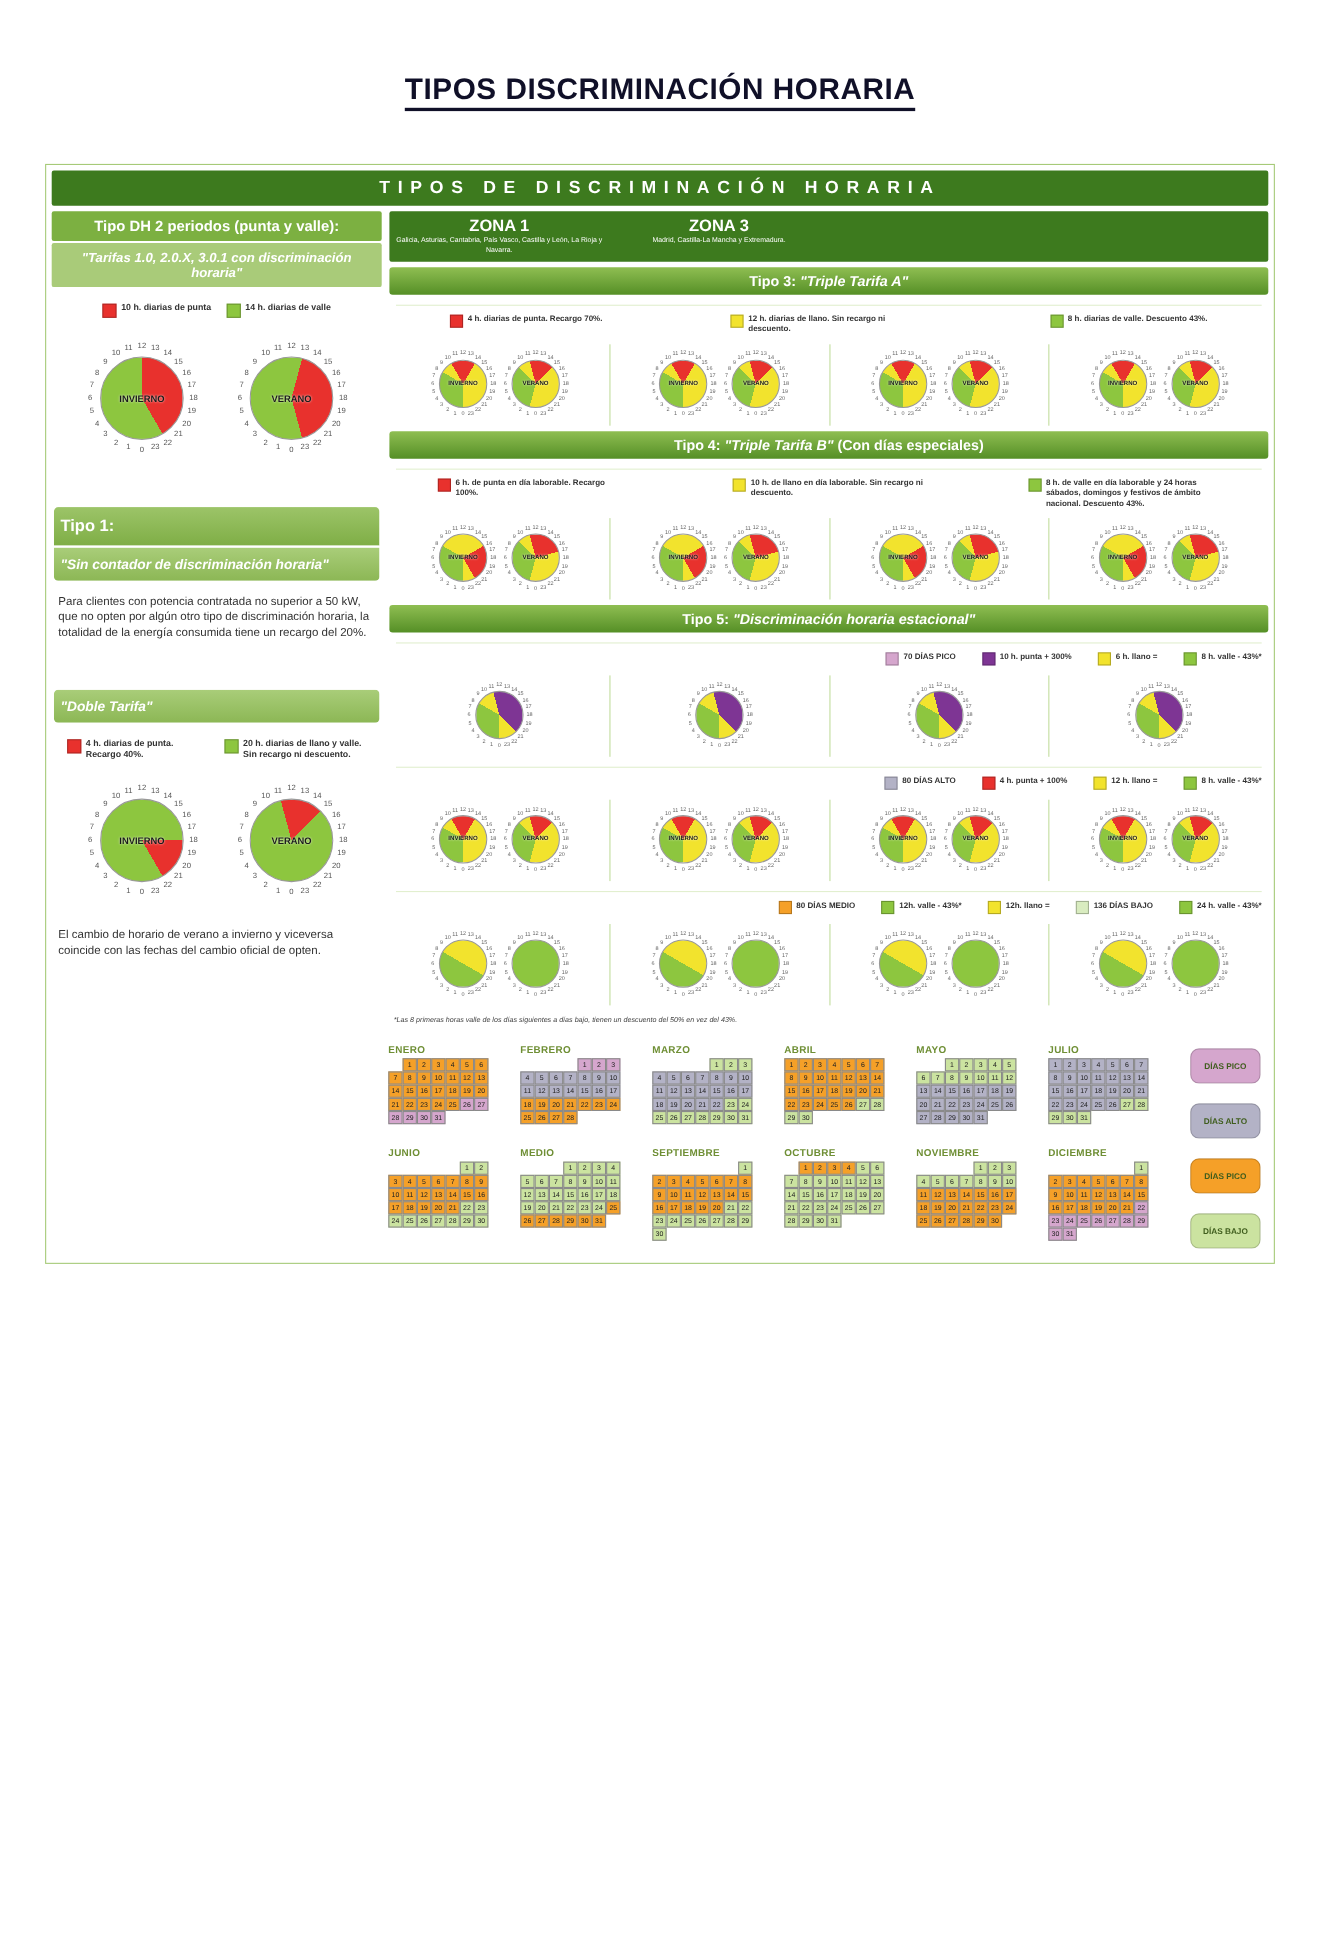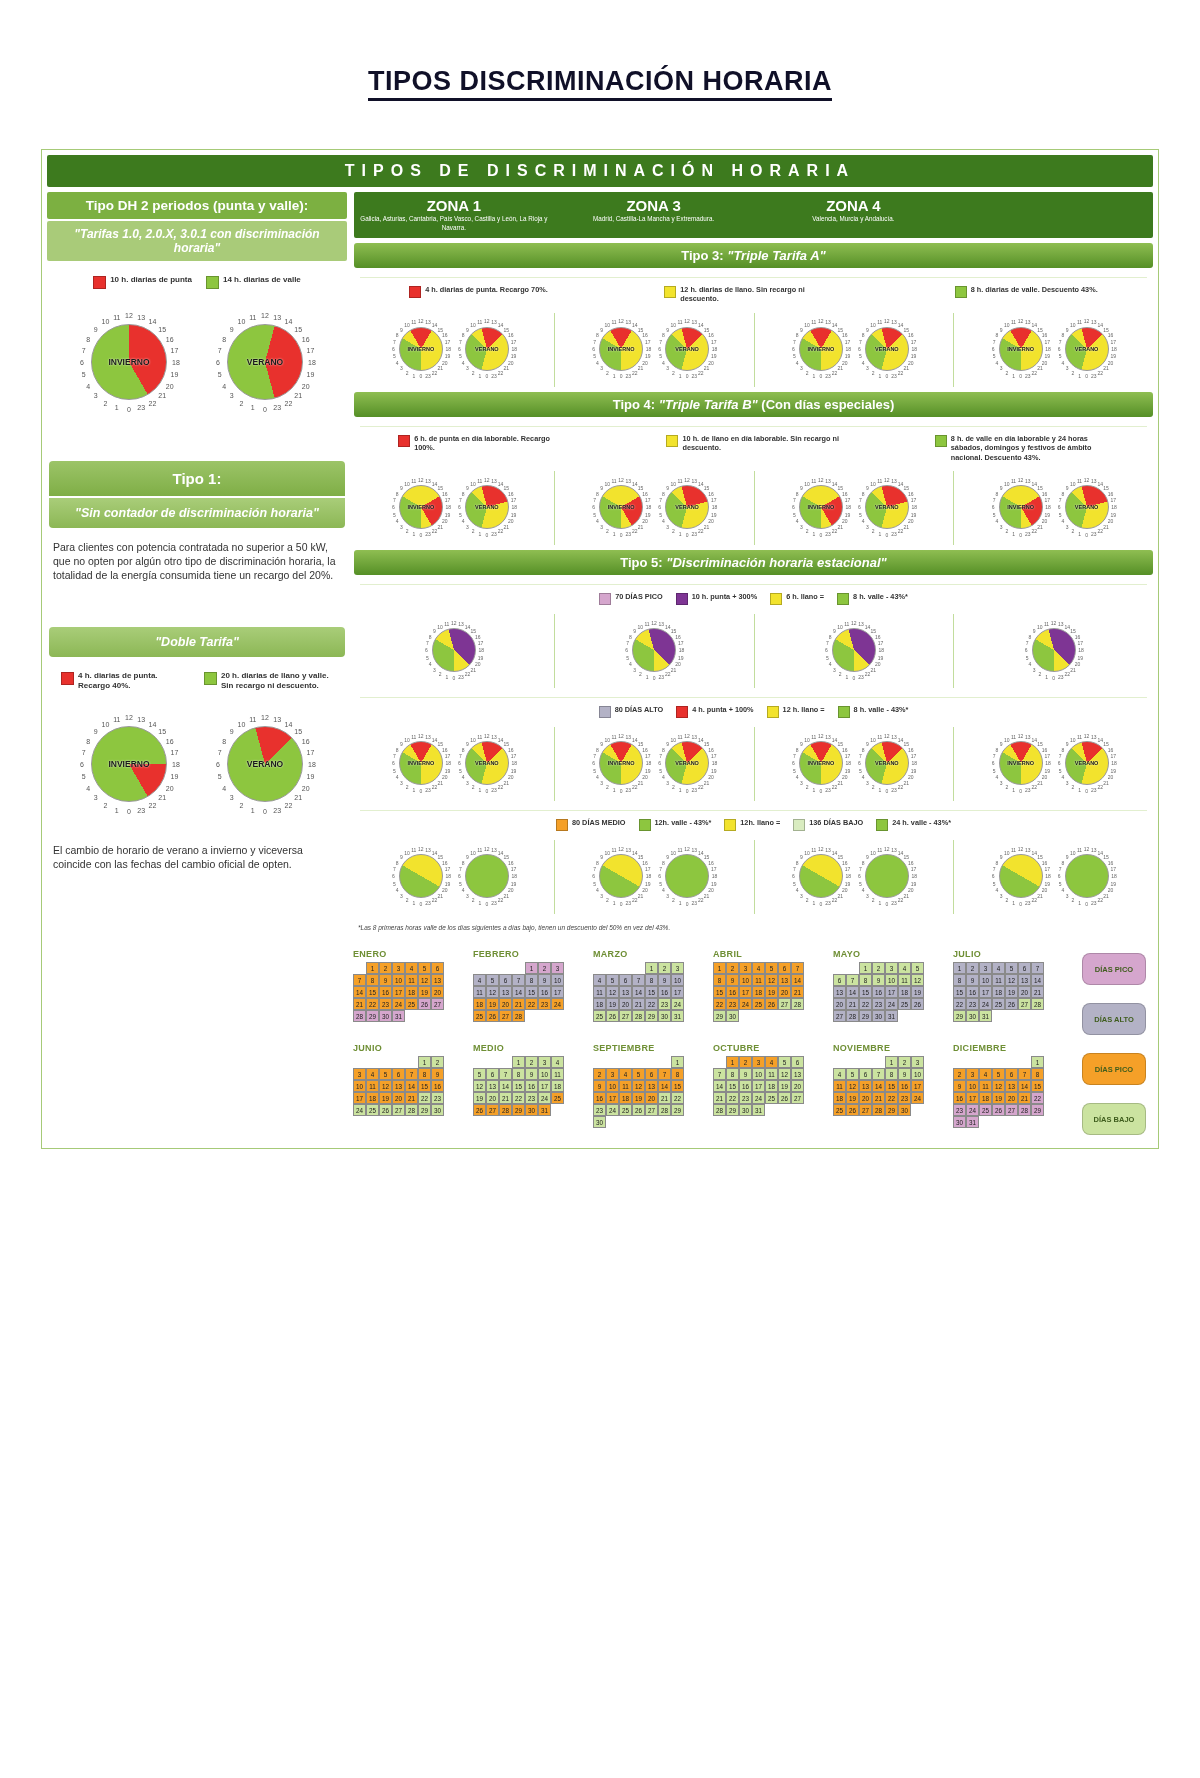--- a/index.html
+++ b/index.html
@@ -21,34 +21,34 @@
   .lg-txt{font-size:8px;font-weight:bold;color:#333;line-height:1.3;max-width:112px;}
   .clock-row{display:flex;justify-content:center;gap:26px;margin:18px 0 24px;}
   .clock{position:relative;width:64px;height:64px;flex:none;}
   .clock .pie{position:absolute;left:10px;top:10px;width:44px;height:44px;border-radius:50%;border:1px solid #999;box-sizing:border-box;}
   .clock .tick{position:absolute;font-size:5px;color:#666;transform:translate(-50%,-50%);}
   .clock .clabel{position:absolute;left:50%;top:50%;transform:translate(-50%,-50%);font-size:5.5px;font-weight:bold;color:#1a1a1a;text-shadow:0 0 2px rgba(255,255,255,.85);white-space:nowrap;}
   .clock-lg{width:110px;height:110px;}
   .clock-lg .pie{left:17px;top:17px;width:76px;height:76px;}
   .clock-lg .tick{font-size:7px;color:#555;}
   .clock-lg .clabel{font-size:8.5px;}
-  .panel{margin:44px 2px 12px;border-radius:4px;overflow:hidden;text-align:center;color:#fff;}
+  .panel{margin:44px 2px 12px;border-radius:4px;overflow:hidden;color:#fff;}
   .panel .panel-title{background:linear-gradient(180deg,#9cc468,#7fae46);font-weight:bold;font-size:15px;padding:9px 6px;border-bottom:2px solid #fff;}
   .panel .panel-sub{background:linear-gradient(180deg,#a9cd79,#8cb755);font-style:italic;font-weight:bold;font-size:12.5px;padding:8px 6px;}
   .body-text{font-size:10.5px;color:#333;margin:8px 6px 0;line-height:1.35;}
   .zones-row{display:grid;grid-template-columns:repeat(4,1fr);background:#3d7a1e;color:#fff;text-align:center;border-radius:2px;}
   .zone-cell{padding:5px 3px 6px;}
   .zone-name{font-weight:bold;font-size:15px;}
   .zone-regions{font-size:6.3px;line-height:1.35;margin-top:1px;}
   .sec-bar{background:linear-gradient(180deg,#8fbe52,#558f26);color:#fff;text-align:center;font-size:13px;font-weight:bold;padding:5px 0;margin-top:5px;border-radius:3px;}
   .sec-bar em{font-style:italic;}
   .sec-legend{margin:9px 6px;gap:18px;justify-content:space-around;border-top:1px solid #e2efcf;padding-top:7px;}
   .sec-legend .lg-txt{font-size:7.3px;max-width:158px;}
   .sec-legend .sw{width:10px;height:10px;}
-  .sec-legend.center{justify-content:center;gap:13px;}
+  .sec-legend.center{justify-content:flex-end;gap:24px;}
   .zone-clocks{display:grid;grid-template-columns:repeat(4,1fr);}
   .zc-cell{display:flex;justify-content:center;gap:2px;padding:4px 0 6px;border-left:1px solid #c2dd9d;}
   .zc-cell:first-child{border-left:none;}
   .footnote{font-size:6.5px;font-style:italic;color:#444;margin:10px 4px 4px;}
   .cal-wrap{display:flex;gap:12px;margin:14px 2px 8px 306px;}
   .months{display:grid;grid-template-columns:repeat(6,1fr);gap:14px 8px;flex:1;}
   .month-name{font-size:9px;font-weight:bold;color:#6f8f35;margin-bottom:3px;letter-spacing:.3px;}
   .mgrid{display:grid;grid-template-columns:repeat(7,13px);}
   .mcell{box-sizing:border-box;width:13px;height:12px;font-size:6.3px;line-height:11px;text-align:center;color:#222;border:0.5px solid #8a8a8a;}
   .mcell.empty{border:none;background:transparent;}
@@ -222,24 +222,20 @@
 
       <div class="right">
         <div class="zones-row">
             <div class="zone-cell">
               <div class="zone-name">ZONA 1</div>
               <div class="zone-regions">Galicia, Asturias, Cantabria, País Vasco, Castilla y León, La Rioja y Navarra.</div>
             </div>
             <div class="zone-cell">
               <div class="zone-name">ZONA 3</div>
               <div class="zone-regions">Madrid, Castilla-La Mancha y Extremadura.</div>
-            </div>
-            <div class="zone-cell">
-              <div class="zone-name">ZONA 4</div>
-              <div class="zone-regions">Valencia, Murcia y Andalucía.</div>
             </div>
           </div>
 
         <div class="sec-bar"><span>Tipo 3:</span> <em>"Triple Tarifa A"</em><span></span></div>
         <div class="legend sec-legend">
             <div class="lg-item">
               <span class="sw" style="background: rgb(232, 49, 45);"></span>
               <span class="lg-txt">4 h. diarias de punta. Recargo 70%.</span>
             </div>
             <div class="lg-item">

